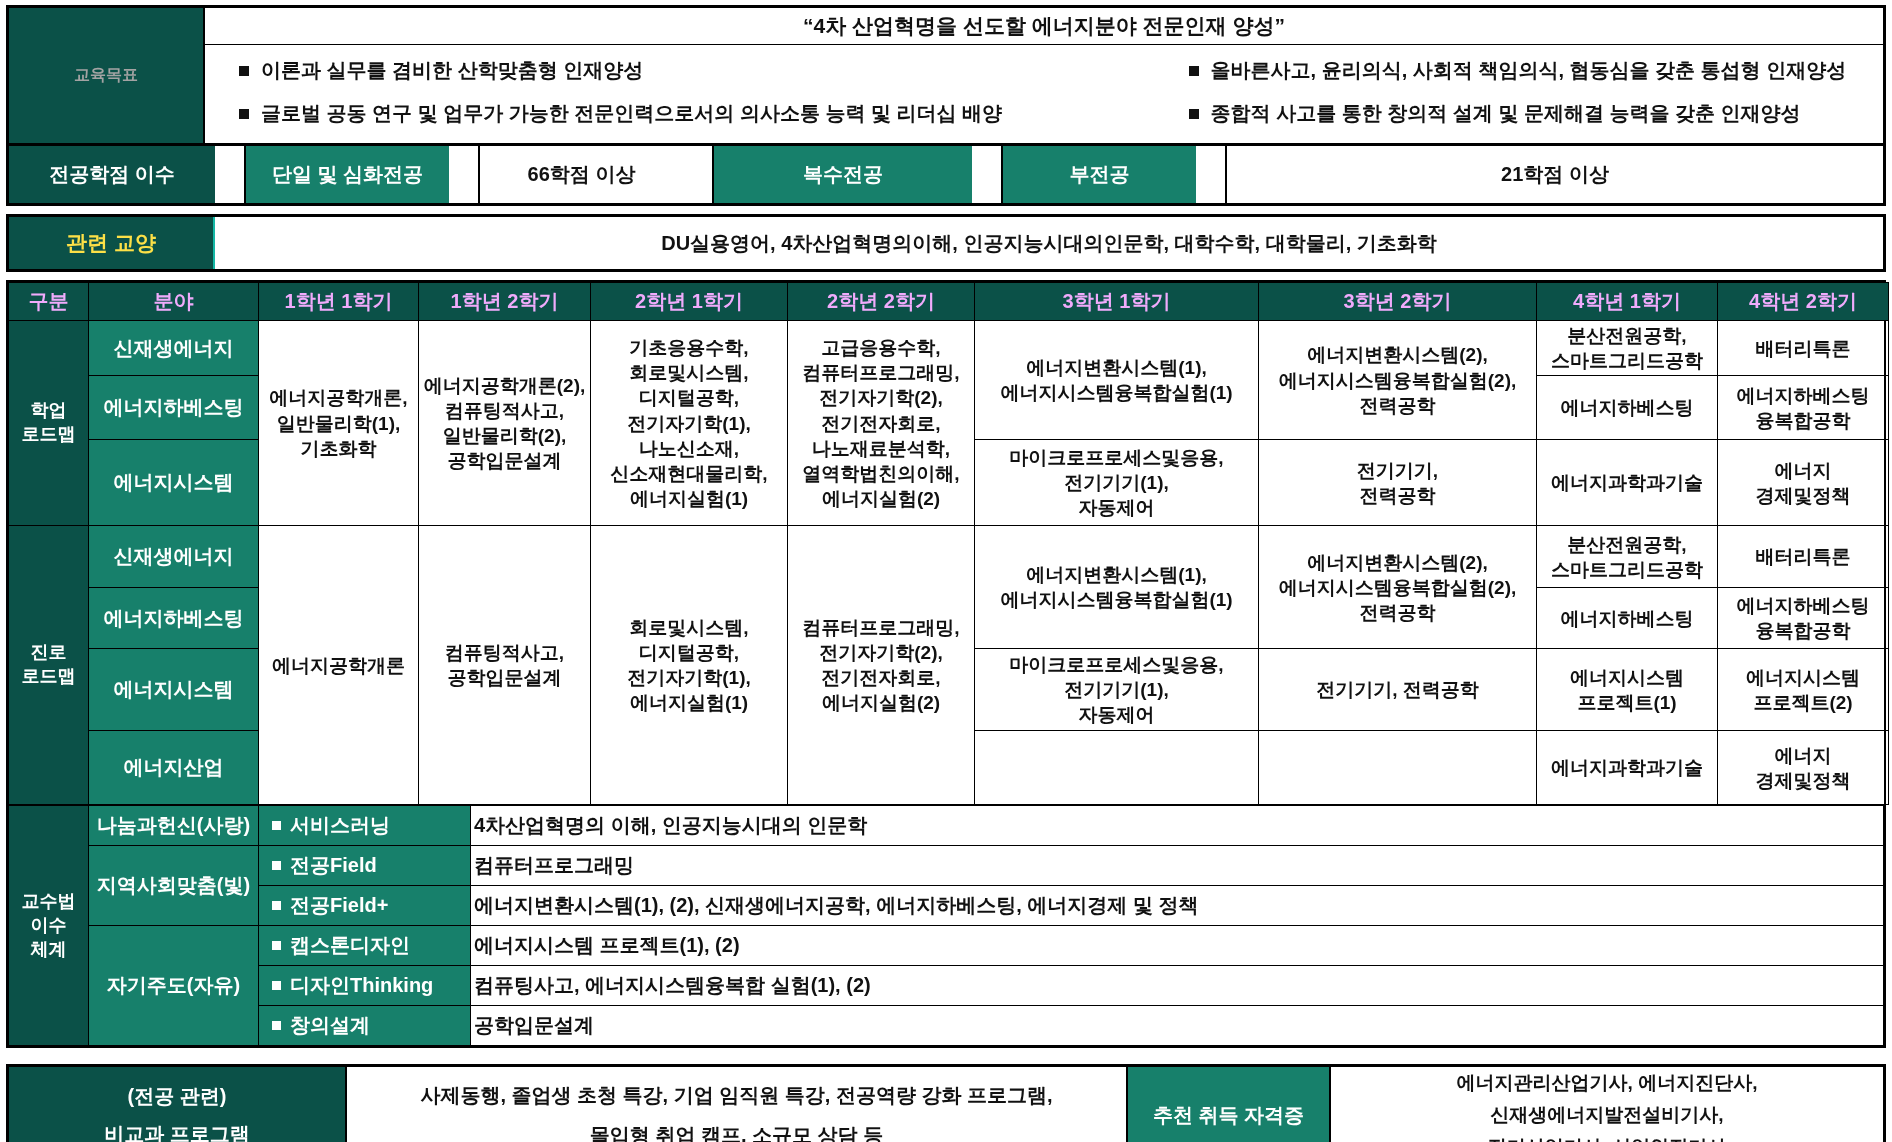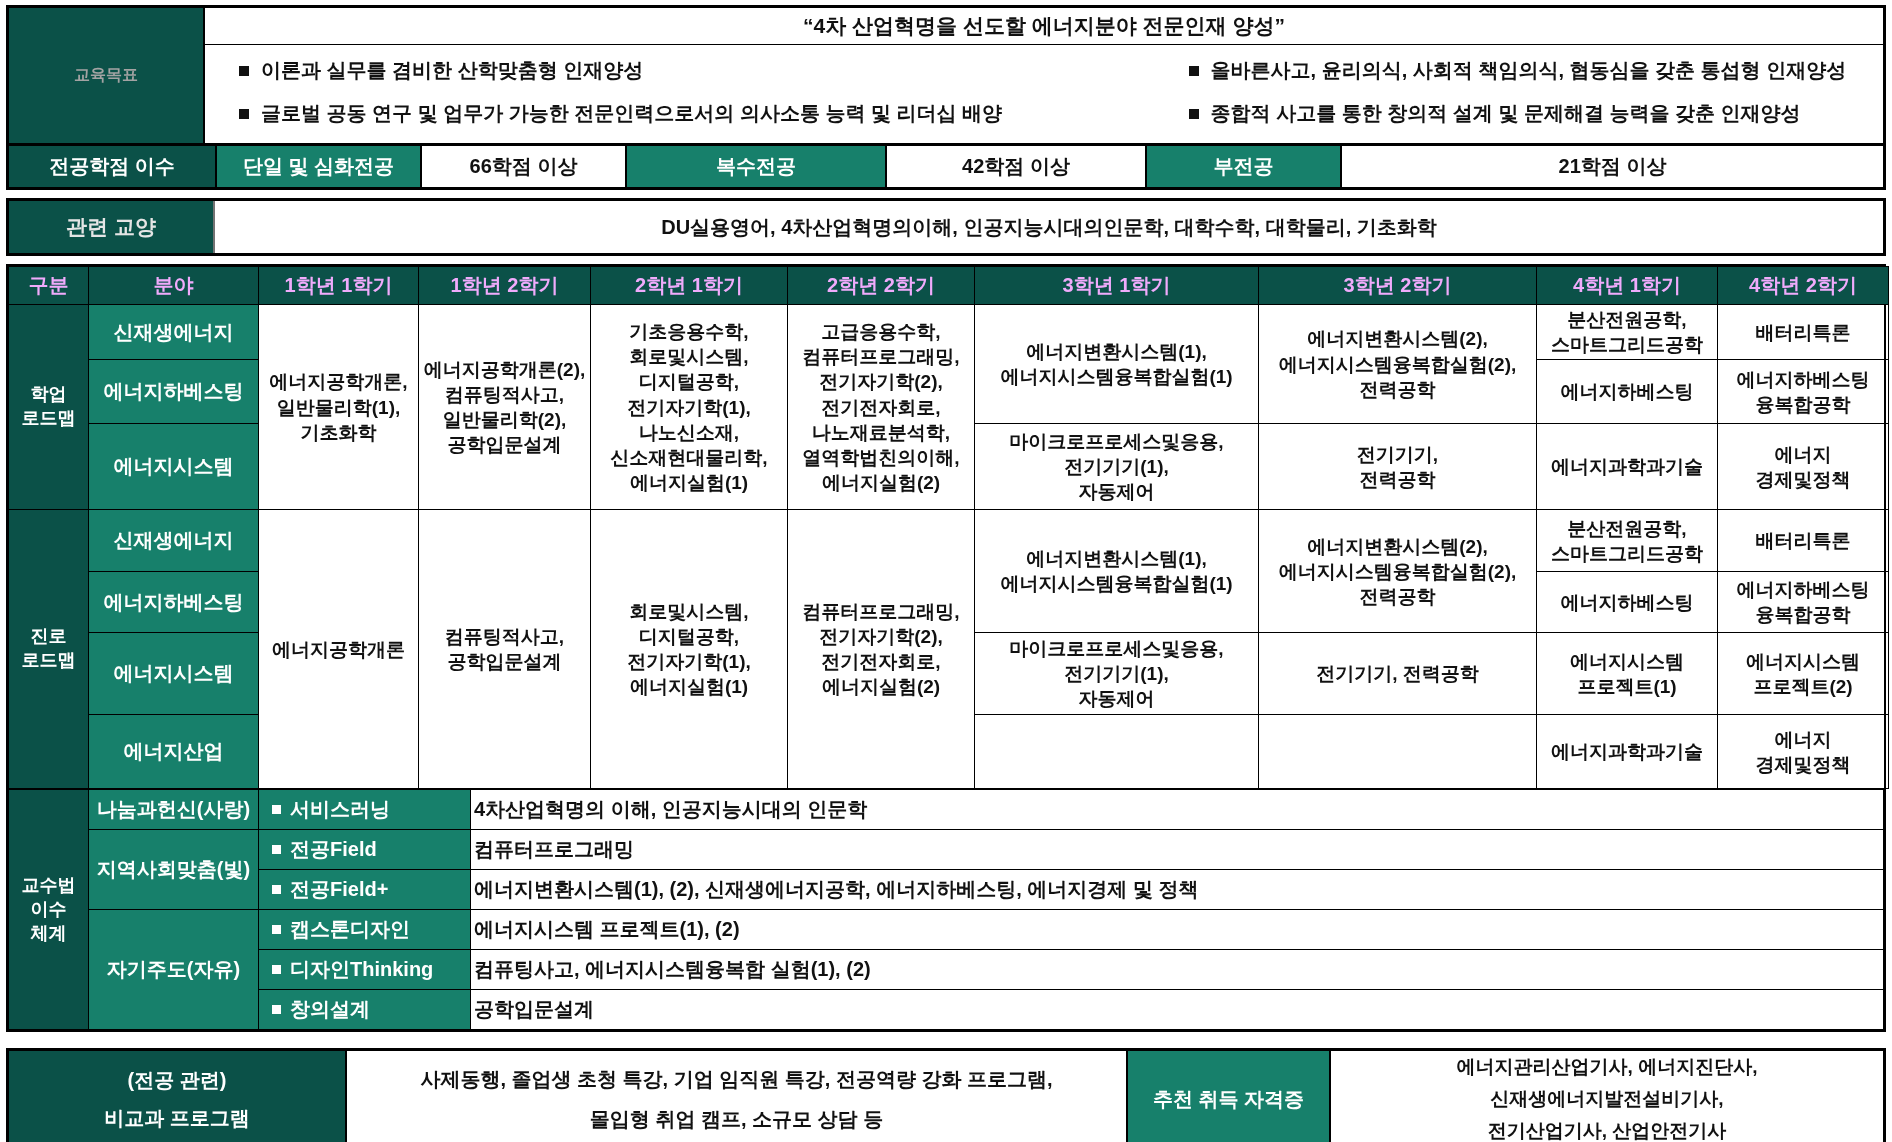--- a/index.html
+++ b/index.html
@@ -30,41 +30,41 @@
   .bullets {
     display:grid; grid-template-columns:57% 43%;
     padding:4px 0 8px 12px;
   }
   .bullet {
     display:flex; align-items:center; gap:12px;
     padding:8px 10px 8px 22px; font-size:20px;
   }
   .bullet .bsq { width:10px; height:10px; background:#111; flex:none; }
 
-  .credits { display:flex; border-top:3px solid #000; height:44px; font-size:20px; }
+  .credits { display:flex; border-top:3px solid #000; height:60px; font-size:20px;gap:29px; }
   .credits > div {
     display:flex; align-items:center; justify-content:center;
     border-left:2px solid #000;
   }
   .credits > div:first-child { border-left:none; }
   .c-label { width:206px; flex:none; background:var(--dark); color:#fff; }
   .c-green { background:var(--med); color:#fff; }
   .c-w1 { width:205px; flex:none; }
   .c-w2 { width:205px; flex:none; }
   .c-w3 { width:260px; flex:none; }
   .c-w4 { width:260px; flex:none; }
   .c-w5 { width:195px; flex:none; }
   .c-w6 { flex:1; }
 
   
   .genbox { border:3px solid #000; margin-top:8px; display:flex; height:58px; }
   .gen-label {
-    width:206px; flex:none; background:var(--dark); color:#e5e5e5;
+    width:206px; flex:none; background:var(--dark); color:#fde047;
     display:flex; align-items:center; justify-content:center;
-    font-size:21px; border-right:2px solid #737373;
+    font-size:21px; border-right:2px solid #14b8a6;
   }
   .gen-content { flex:1; display:flex; align-items:center; justify-content:center; font-size:20px; }
 
   
   .mainbox { border:2px solid #000; margin-top:8px; }
   table { border-collapse:collapse; width:100%; table-layout:fixed; }
   td,th { border:1px solid #000; padding:2px 3px; text-align:center; vertical-align:middle;
           font-size:19px; line-height:1.32; overflow:hidden; }
   th { background:var(--dark); color:#f0abfc; font-size:20px; font-weight:700; height:38px; }
   .dark { background:var(--dark); color:#fff; font-size:18px; }
@@ -121,21 +121,20 @@
           <span>종합적 사고를 통한 창의적 설계 및 문제해결 능력을 갖춘 인재양성</span>
         </div>
       </div>
     </div>
   </div>
   <div class="credits">
     <div class="c-label">전공학점 이수</div>
     <div class="c-green c-w1">단일 및 심화전공</div>
     <div class="c-w2">66학점 이상</div>
     <div class="c-green c-w3">복수전공</div>
-    <div class="c-w4">42학점 이상</div>
     <div class="c-green c-w5">부전공</div>
     <div class="c-w6">21학점 이상</div>
   </div>
 </div>
 
 <div class="genbox">
   <div class="gen-label">관련 교양</div>
   <div class="gen-content">DU실용영어, 4차산업혁명의이해, 인공지능시대의인문학, 대학수학, 대학물리, 기초화학</div>
 </div>
 

